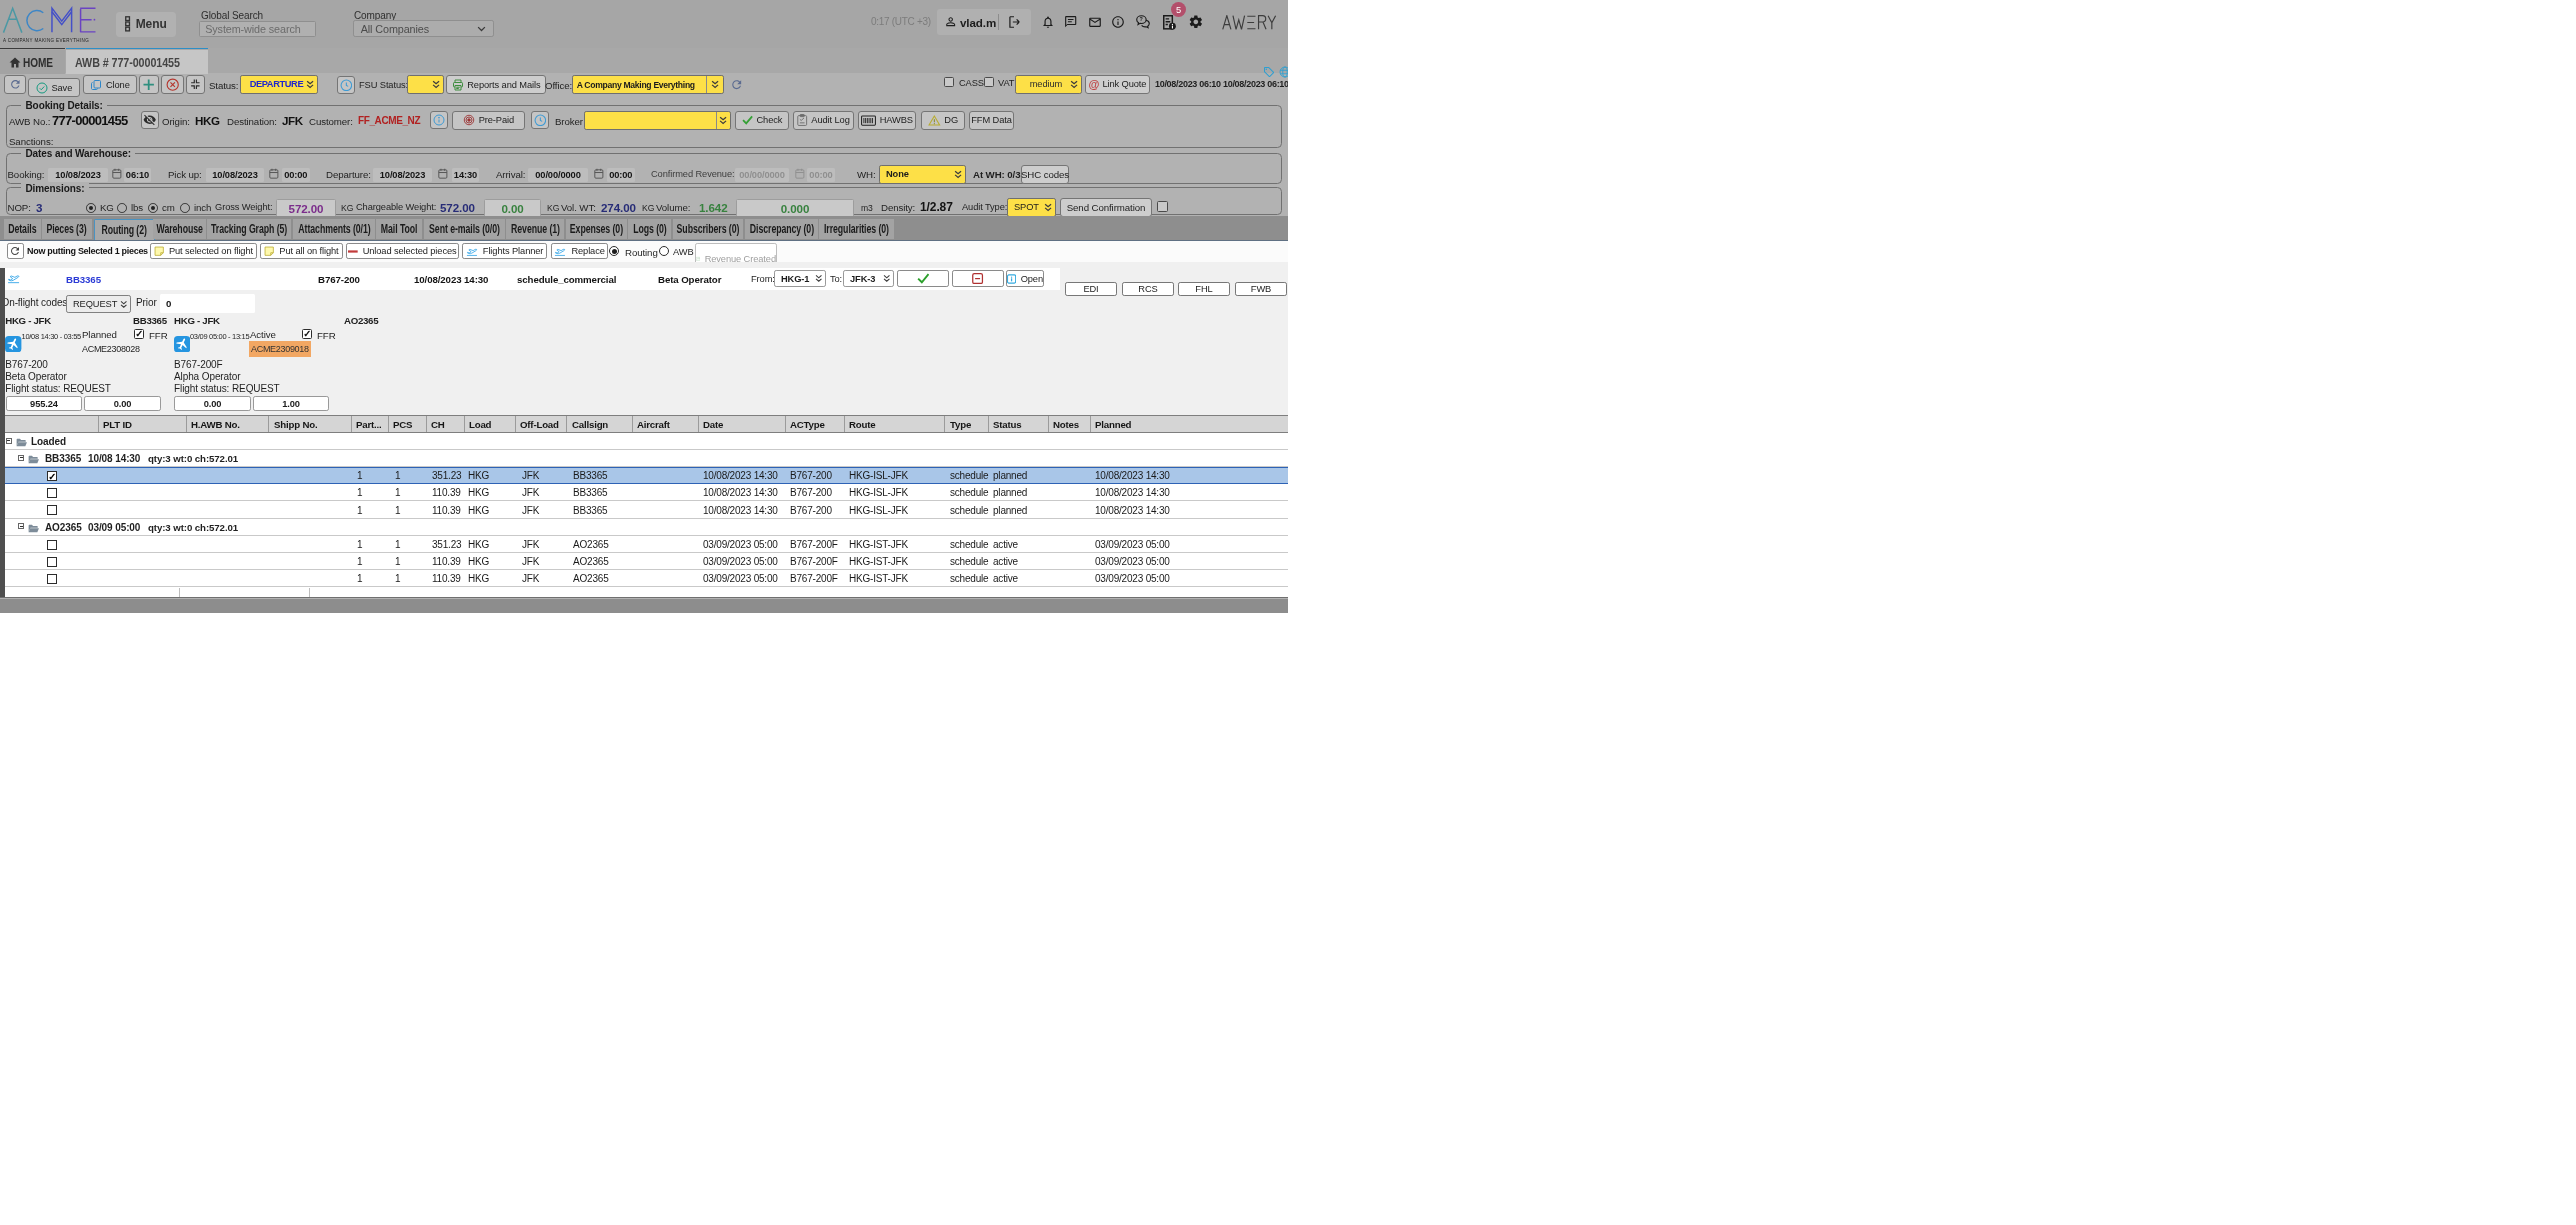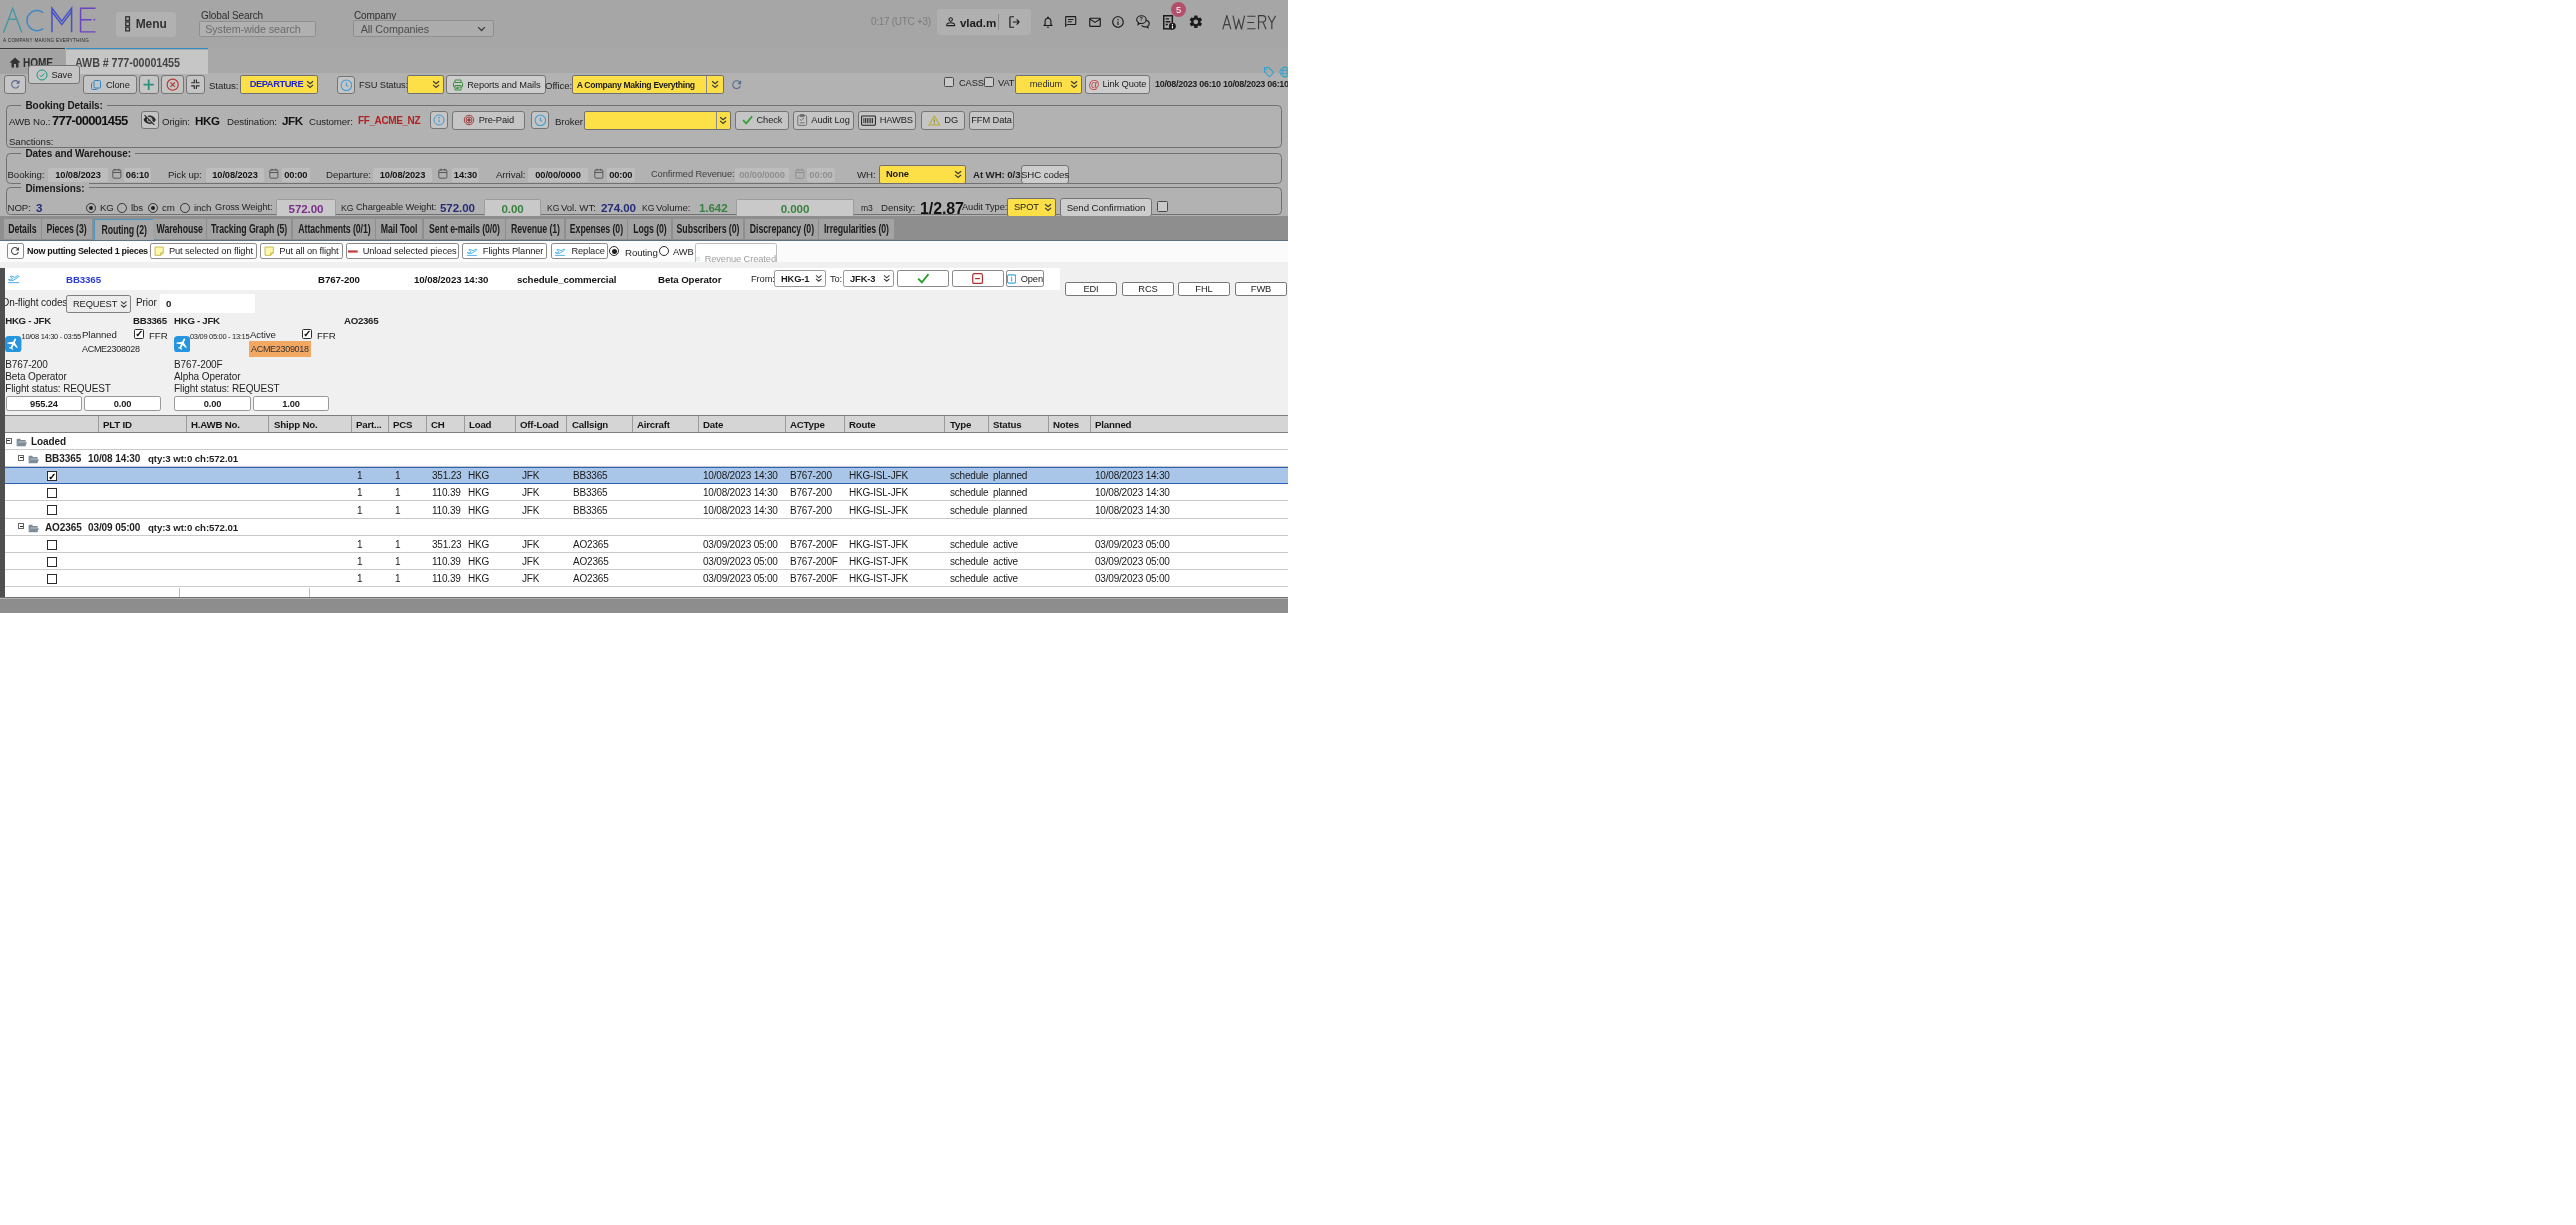--- a/index.html
+++ b/index.html
@@ -127,21 +127,21 @@
 <div class="lb bd" style="left:23px;top:56px;font-size:12.3px;color:#2e2e2e;transform:scaleX(0.82);transform-origin:left center">HOME</div>
 <div class="lb bd" style="left:75px;top:56px;font-size:12.3px;color:#454545;transform:scaleX(0.875);transform-origin:left center">AWB # 777-00001455</div>
 
 <div id="tb1">
  <div class="a" style="left:0;top:74px;width:1288px;height:28px;background:#b2b2b2"></div>
  <div class="btn" style="left:3.7px;top:75px;width:22.4px;height:19.4px">
         <svg width="12.7" height="12.7" viewBox="0 0 24 24">
           <path d="M17.65 6.35C16.2 4.9 14.21 4 12 4c-4.42 0-7.99 3.58-7.99 8s3.57 8 7.99 8c3.73 0 6.84-2.55 7.73-6h-2.08c-.82 2.33-3.04 4-5.65 4-3.31 0-6-2.69-6-6s2.69-6 6-6c1.66 0 3.14.69 4.22 1.78L13 11h7V4l-2.35 2.35z" fill="#5b6b90"></path>
         </svg>
       </div>
- <div class="btn" style="left:28px;top:65px;width:52px;height:19.4px"><svg width="12" height="12" viewBox="0 0 24 24">
+ <div class="btn" style="left:28px;top:78px;width:52px;height:19.4px"><svg width="12" height="12" viewBox="0 0 24 24">
           <g fill="none" stroke="#169a80" stroke-width="2">
             <circle cx="12" cy="12" r="10"></circle>
             <path d="M7.5 12.5 L10.5 15.5 L16.5 9"></path>
           </g>
         </svg>Save</div>
  <div class="btn" style="left:83px;top:75px;width:54px;height:19.4px"><svg width="12" height="12" viewBox="0 0 24 24">
           <g fill="none" stroke="#2e86c8" stroke-width="2">
             <rect x="8" y="3" width="13" height="15" rx="2"></rect>
             <path d="M5 7 C3.9 7 3 7.9 3 9 V19 C3 20.1 3.9 21 5 21 H13 C14.1 21 15 20.1 15 19"></path>
           </g>
@@ -399,21 +399,21 @@
  <div class="inp" style="left:484px;top:199px;width:57px;height:18px;background:#c9c9c9;border:0.7px solid #9d9d9d;color:#38823f;font-size:11.6px">0.00</div>
  <div class="lb" style="left:547px;top:203px;font-size:8.6px">KG</div>
  <div class="lb" style="left:561px;top:202px">Vol. WT:</div>
  <div class="lb bd" style="left:601px;top:201px;font-size:11.6px;color:#272c77">274.00</div>
  <div class="lb" style="left:642px;top:203px;font-size:8.6px">KG</div>
  <div class="lb" style="left:656px;top:202px">Volume:</div>
  <div class="lb bd" style="left:699px;top:201px;font-size:11.6px;color:#38823f">1.642</div>
  <div class="inp" style="left:736px;top:199px;width:118px;height:18px;background:#c9c9c9;border:0.7px solid #9d9d9d;color:#38823f;font-size:11.6px">0.000</div>
  <div class="lb" style="left:861px;top:203px;font-size:8.6px">m3</div>
  <div class="lb" style="left:881px;top:202px">Density:</div>
- <div class="lb bd" style="left:920px;top:200px;font-size:16px;color:#141414">1/2.87</div>
+ <div class="lb bd" style="left:920px;top:200px;font-size:12px;color:#141414">1/2.87</div>
  <div class="lb" style="left:962px;top:202px;font-size:9.3px">Audit Type:</div>
  <div class="sel" style="left:1007px;top:198px;width:49px;height:18.6px">
         <span>SPOT</span>
         <svg width="8.2" height="9" viewBox="0 0 11 12">
           <g fill="none" stroke="#3c3c3c" stroke-width="1.7">
             <path d="M1.5 1.5 L5.5 5 L9.5 1.5"></path>
             <path d="M1.5 6.5 L5.5 10 L9.5 6.5"></path>
           </g>
         </svg>
       </div>

